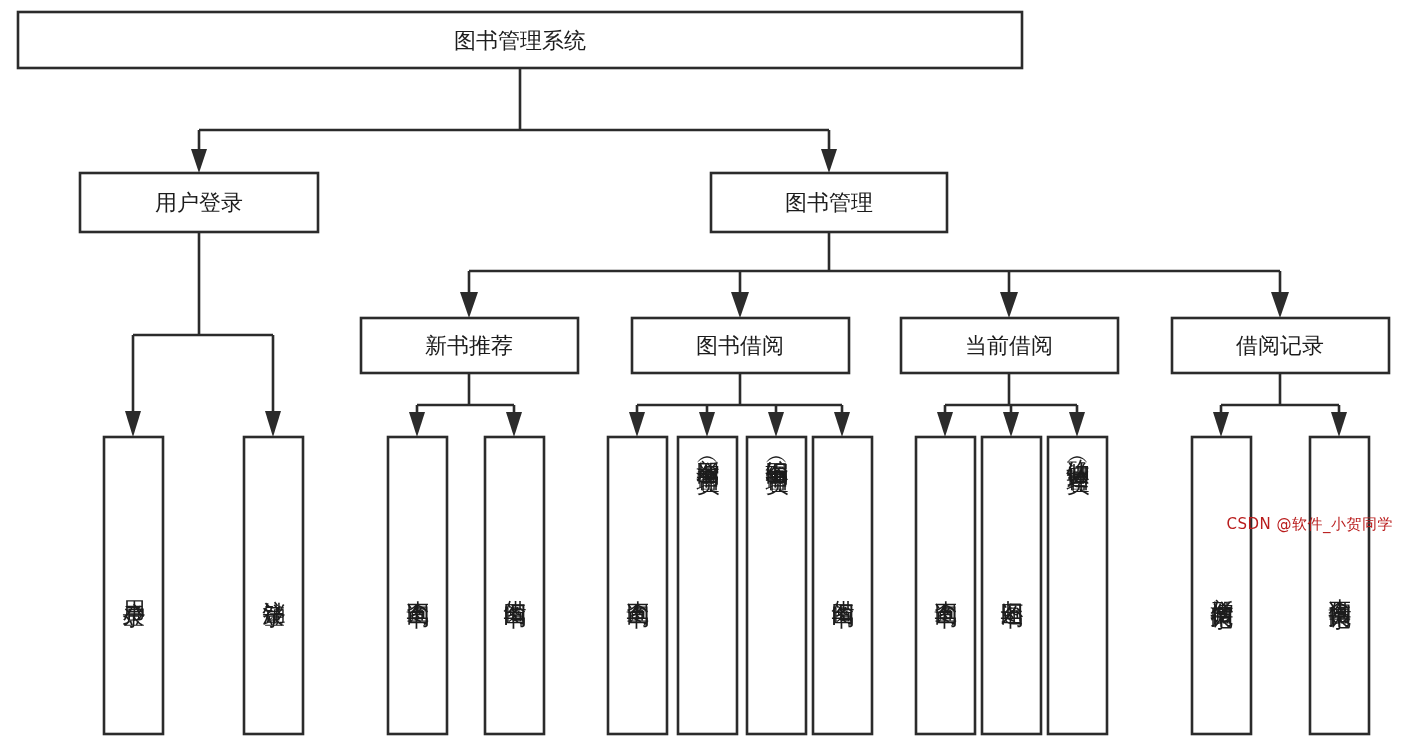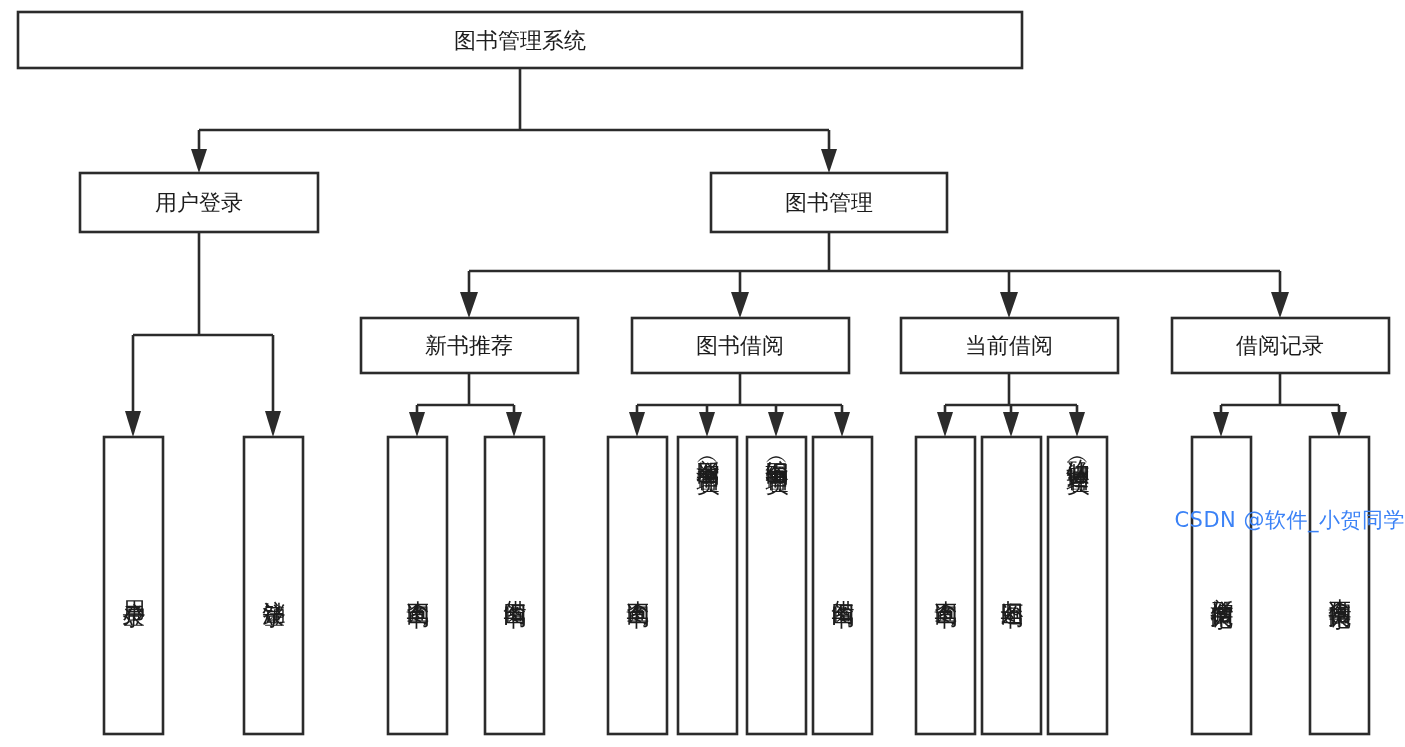--- a/index.html
+++ b/index.html
@@ -62,25 +62,25 @@
     font-family: "DejaVu Sans", "Liberation Sans", sans-serif;
     font-size: 23px;
     line-height: 1.12;
     letter-spacing: 2px;
     color: #1c1c1c;
     white-space: nowrap;
     text-align: center;
   }
   #watermark {
     position: absolute;
-    right: 0;
+    right: 12px;
     bottom: 6px;
     font-family: "DejaVu Sans", "Liberation Sans", sans-serif;
-    font-size: 21px;
-    color: #3b82f6;
+    font-size: 15px;
+    color: #b91c1c;
     letter-spacing: 0.5px;
     white-space: nowrap;
   }
 </style>
 </head>
 <body>
 
 <div id="diagram-root">
 
   <svg id="tree-svg" viewBox="0 0 1405 747">

